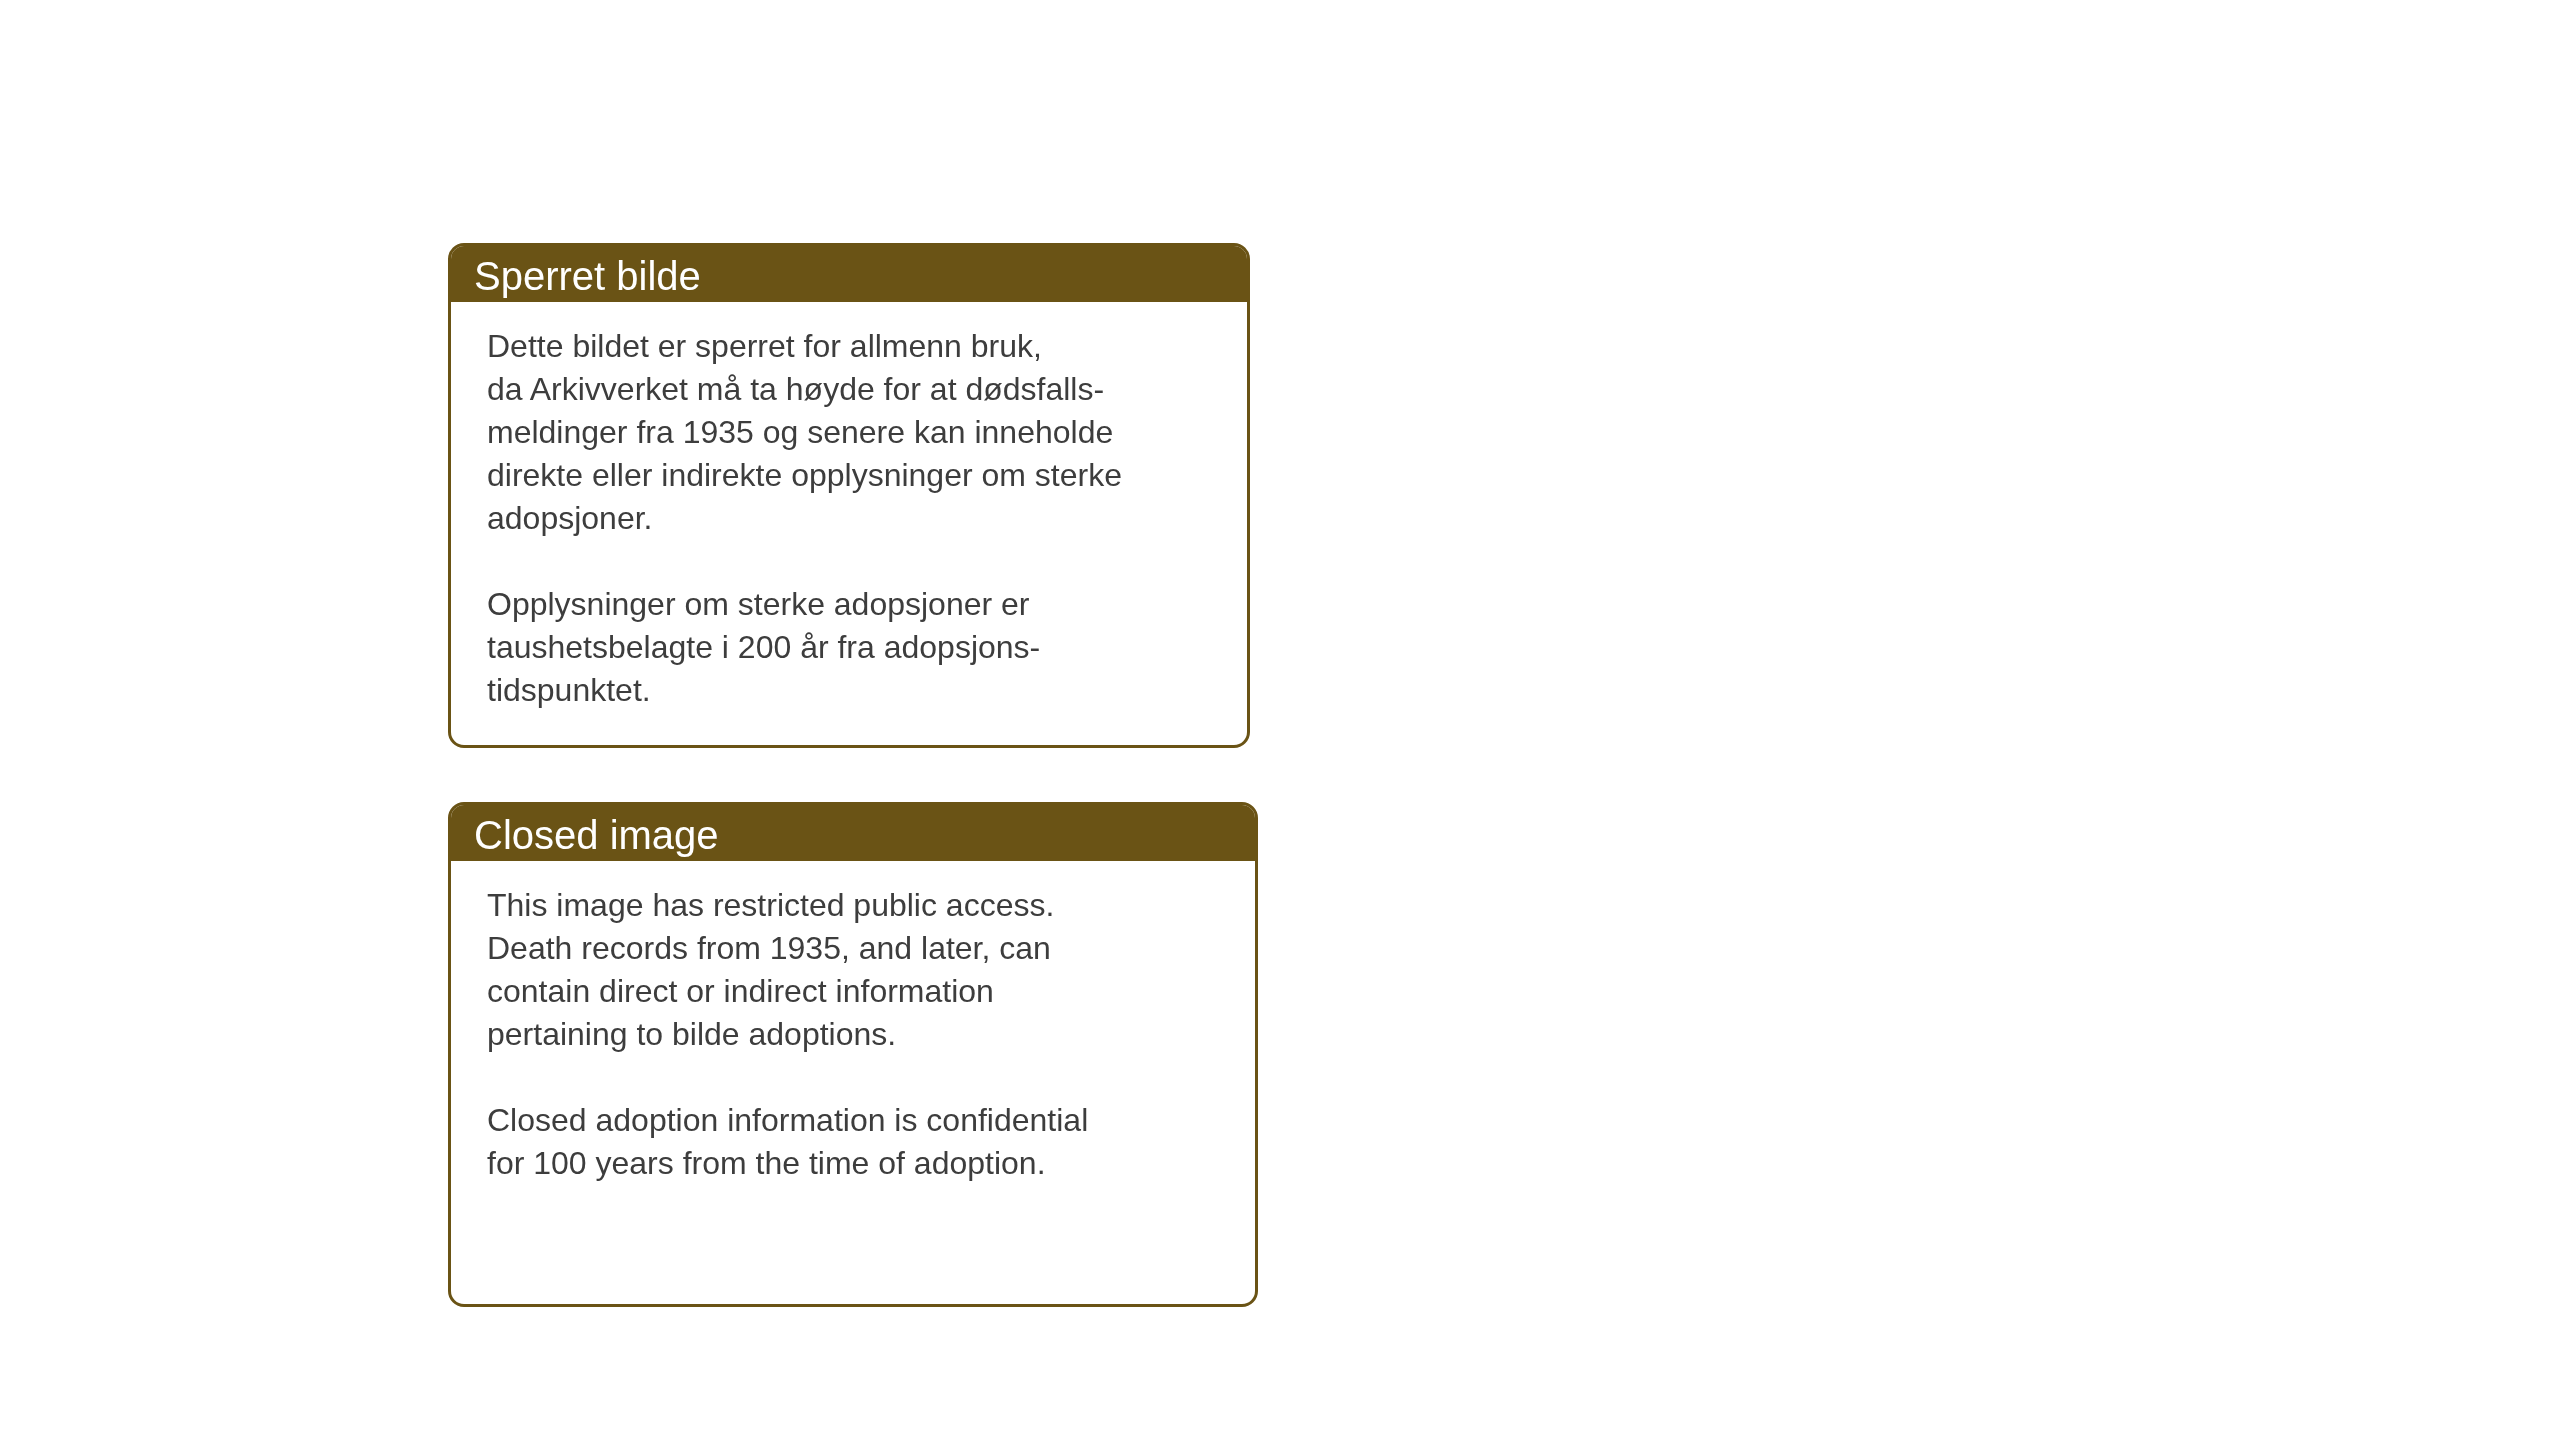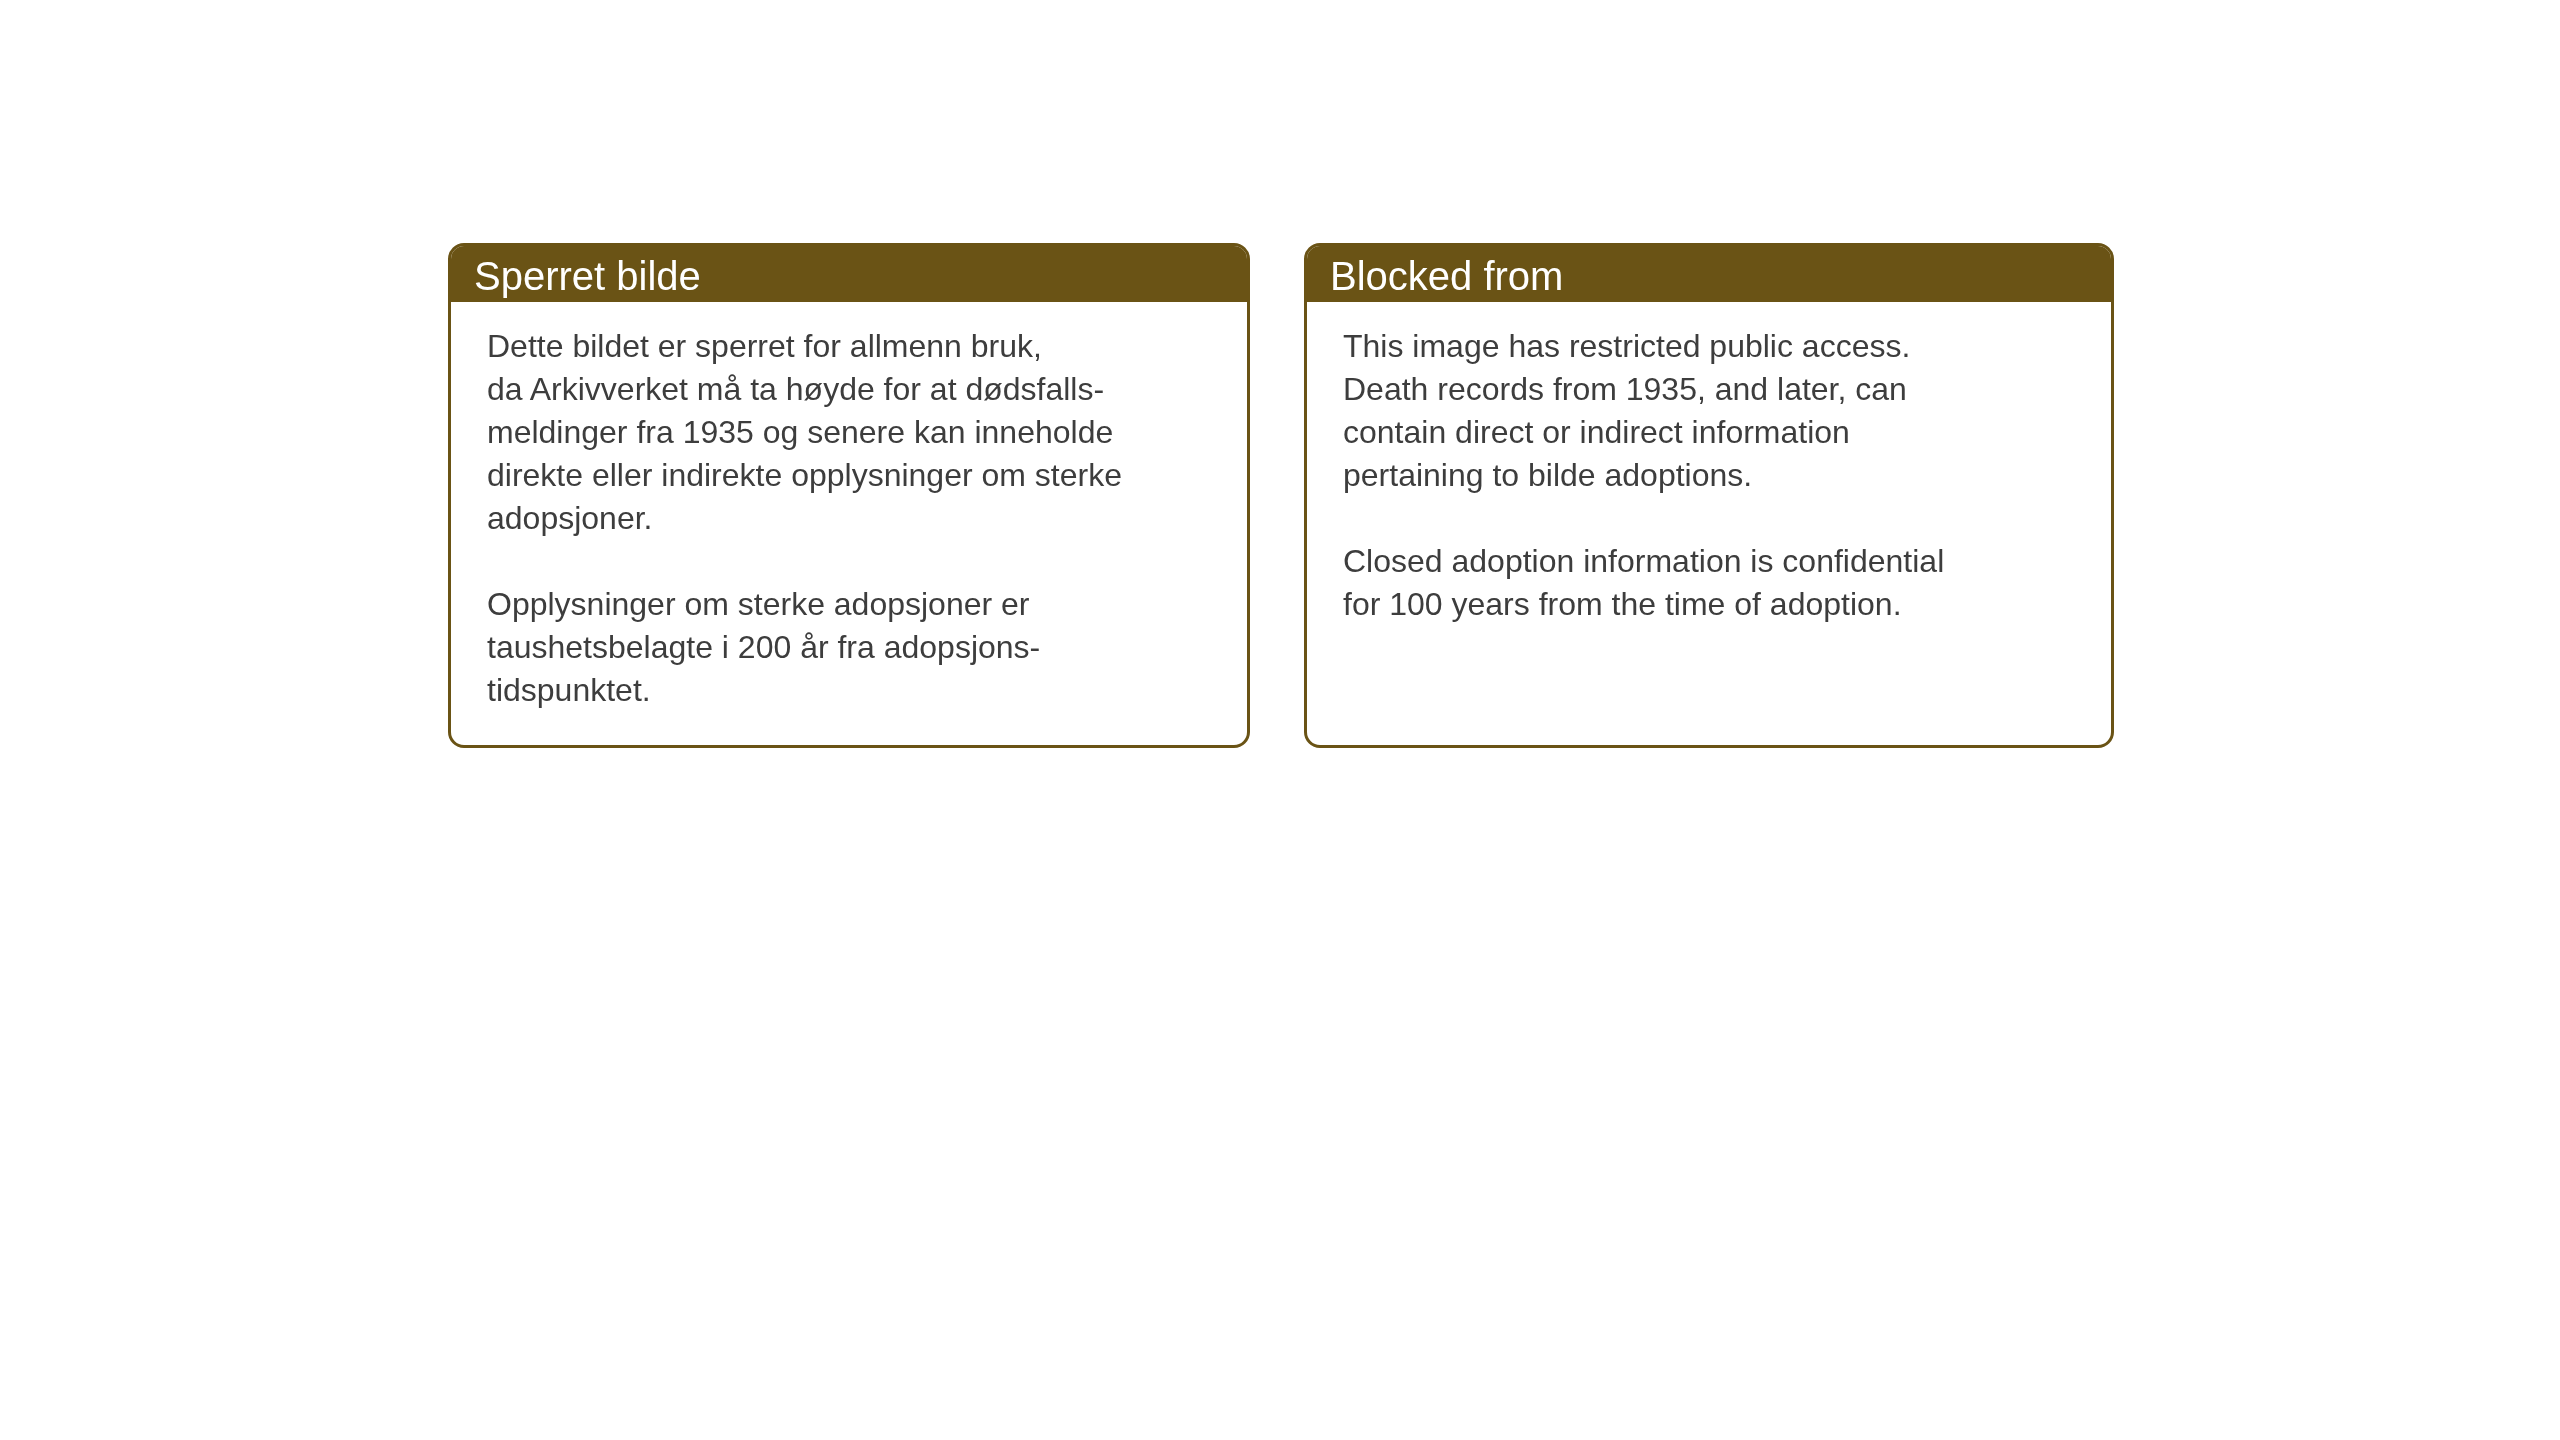--- a/index.html
+++ b/index.html
@@ -21,20 +21,21 @@
     background: var(--page_bg);
     font-family: "Liberation Sans", sans-serif;
   }
   .cards-row {
     position: absolute;
     left: 448px;
     top: 243px;
     display: flex;
     gap: 54px;
     align-items: stretch;
+    flex-direction: column;
   }
   .notice-card {
     border: 3px solid var(--accent);
     border-radius: 16px;
     background: var(--card_bg);
     overflow: hidden;
     height: 505px;
   }
   .notice-card.norwegian { width: 802px; }
   .notice-card.english   { width: 810px; }
@@ -81,21 +82,21 @@
 direkte eller indirekte opplysninger om sterke
 adopsjoner.</p>
       <p>Opplysninger om sterke adopsjoner er
 taushetsbelagte i 200 år fra adopsjons-
 tidspunktet.</p>
     </div>
   </section>
 
   <section class="notice-card english">
     <header class="card-header">
-      <h2 class="card-title">Blocked from</h2>
+      <h2 class="card-title">Closed image</h2>
     </header>
     <div class="card-body">
       <p>This image has restricted public access.
 Death records from 1935, and later, can
 contain direct or indirect information
 pertaining to bilde adoptions.</p>
       <p>Closed adoption information is confidential
 for 100 years from the time of adoption.</p>
     </div>
   </section>

